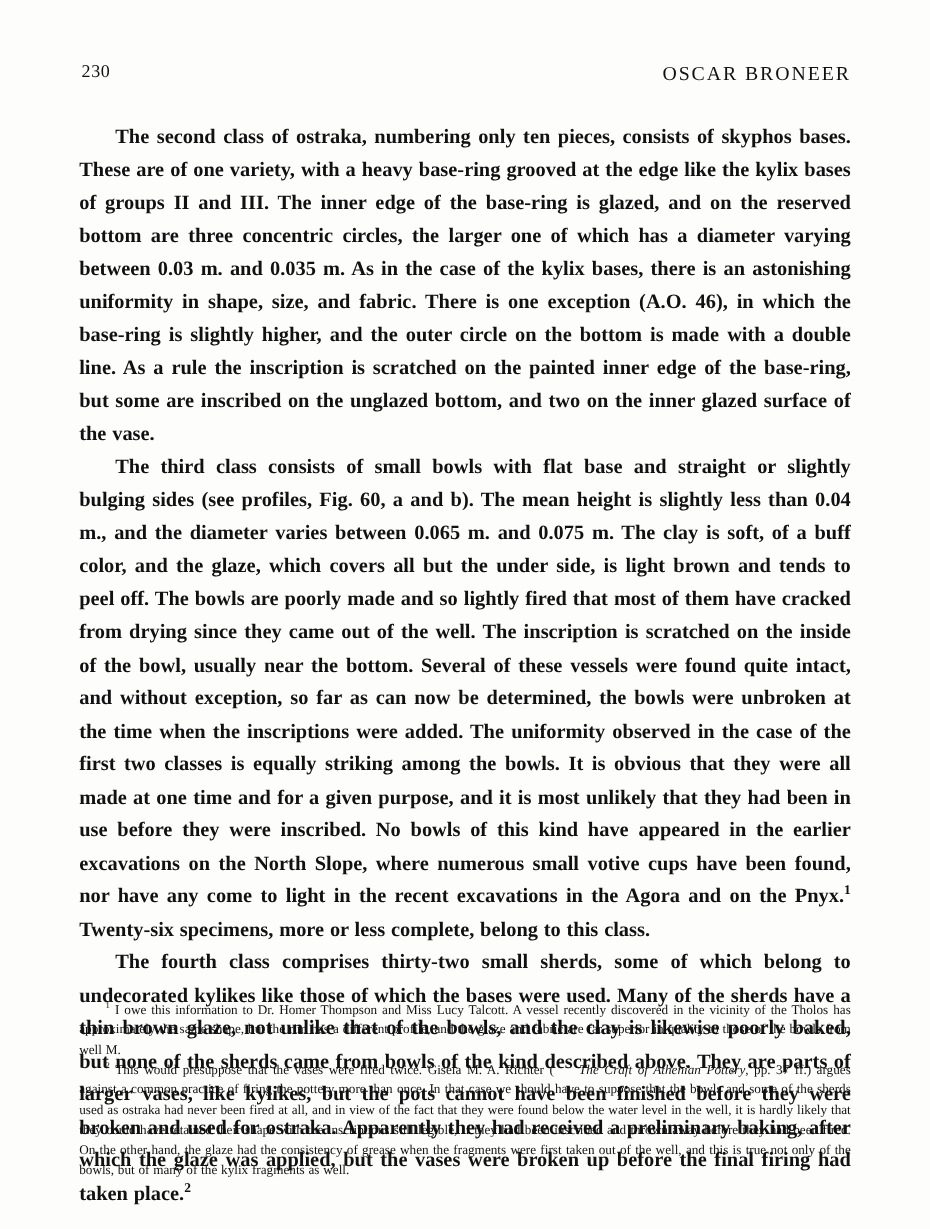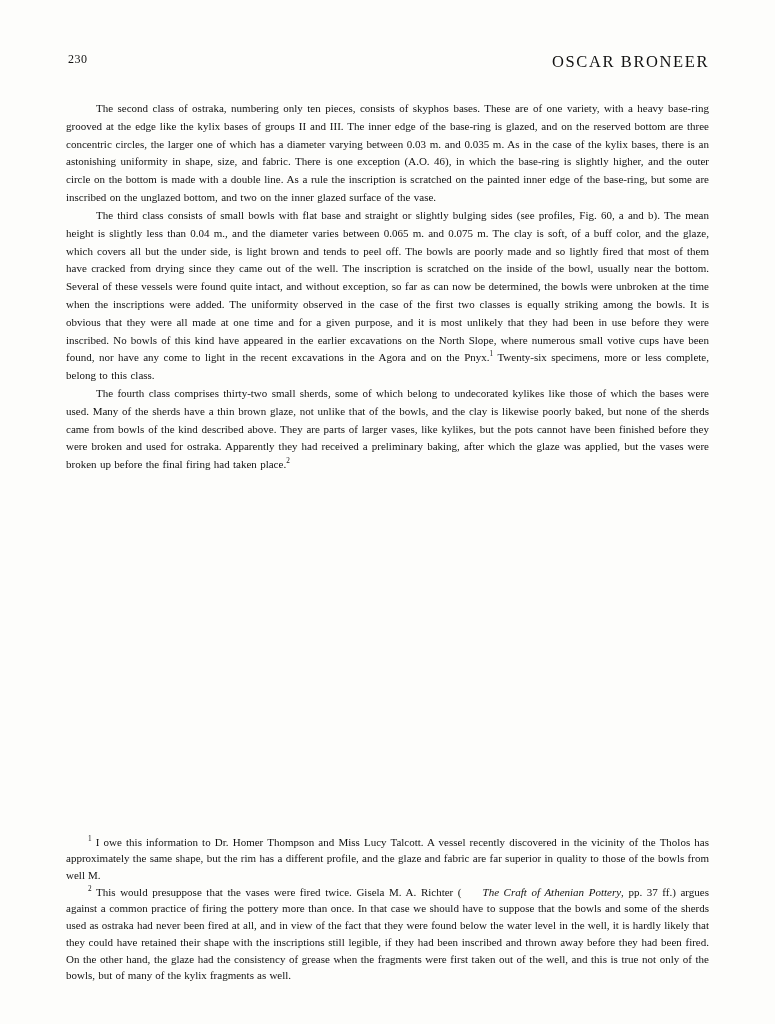--- a/index.html
+++ b/index.html
@@ -24,41 +24,42 @@
   }
   .header-row {
     position: relative;
     height: 30px;
     margin-bottom: 18px;
   }
   .page-number {
     position: absolute;
     left: 2px;
     top: 0;
-    font-size: 12px;
+    font-size: 15px;
     letter-spacing: 0.5px;
   }
   .running-head {
     position: absolute;
     left: 0;
     right: 0;
     top: 0;
     text-align: right;
     font-size: 16.5px;
     letter-spacing: 1.6px;
   }
   .body-text p {
     margin: 0;
     text-indent: 30px;
-    font-size: 11px;
+    font-size: 17px;
     line-height: 1.62;
     text-align: justify;
     text-justify: inter-word;
     word-spacing: 0.6px;
     hyphens: none;
+    font-weight: bold;
   }
   .body-text p + p {
     margin-top: 0;
   }
   .footnotes {
     position: absolute;
     left: 66px;
     right: 66px;
     bottom: 40px;
   }

